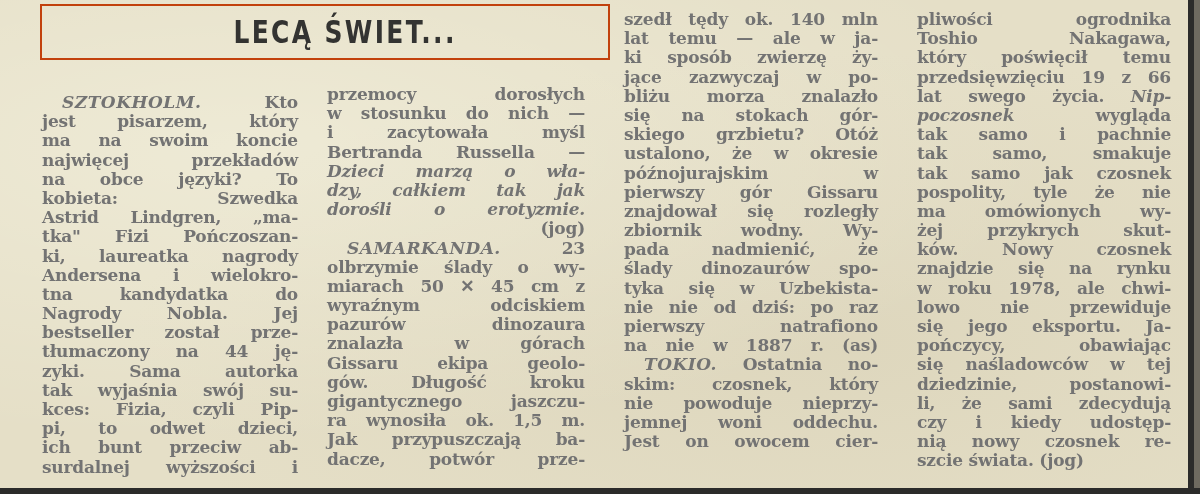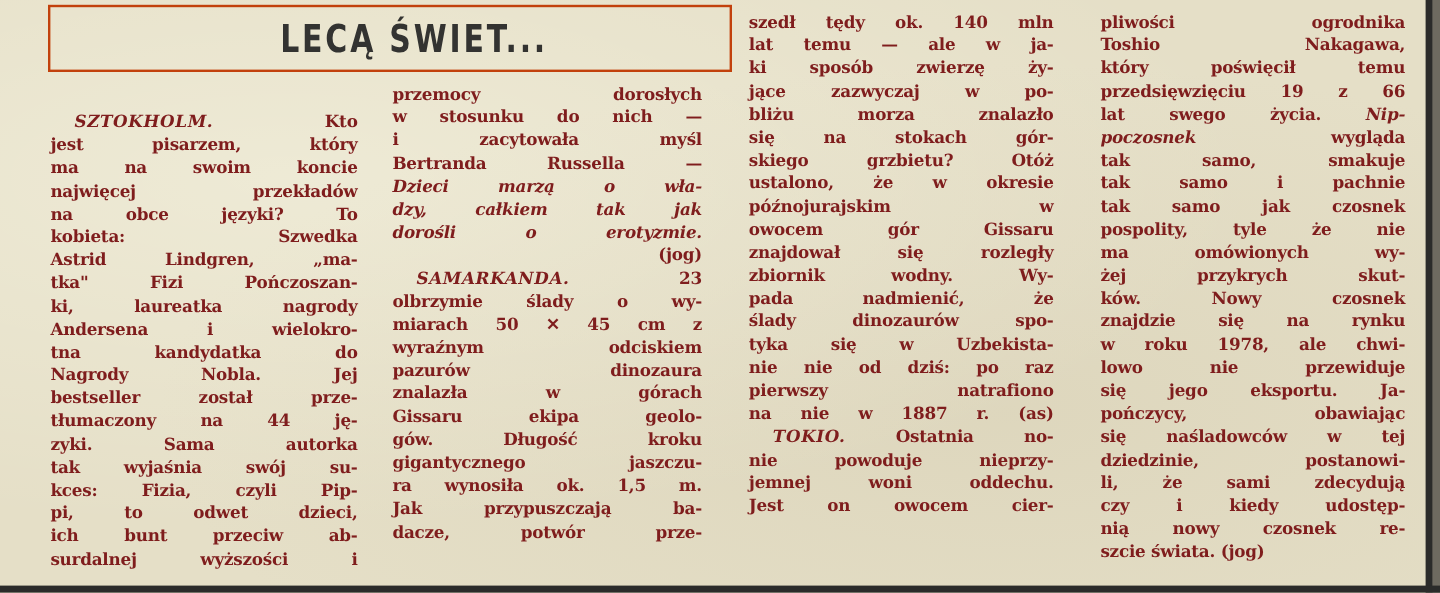--- a/index.html
+++ b/index.html
@@ -65,25 +65,25 @@
     font-weight: bold;
     font-size: 32px;
     letter-spacing: 3px;
     transform: scaleX(0.78);
     color: #333331;
     margin-left: 40px;
   }
   .col {
     position: absolute;
     width: 256px;
-    font-size: 14px;
+    font-size: 17px;
     line-height: 19.2px;
     font-weight: bold;
     letter-spacing: -0.2px;
-    color: #7f1d1d;
+    color: #737373;
   }
   .line {
     display: block;
     white-space: nowrap;
     text-align: justify;
     text-align-last: justify;
     height: 19.2px;
     overflow: visible;
   }
   .line.last {
@@ -98,21 +98,21 @@
   }
   .it {
     font-style: italic;
   }
   .dateline {
     font-weight: 900;
     letter-spacing: 0.5px;
     font-style: italic;
   }
   #col1 { left: 42px; top: 93px; }
-  #col2 { left: 327px; top: 70px; width: 258px; }
+  #col2 { left: 327px; top: 85px; width: 258px; }
   #col3 { left: 624px; top: 10px; width: 254px; }
   #col4 { left: 917px; top: 10px; width: 254px; }
 </style>
 </head>
 <body>
 
 <div class="paper"></div>
 <div class="right-rule"></div>
 <div class="right-edge"></div>
 <div class="bottom-rule"></div>
@@ -168,43 +168,44 @@
 <div class="col" id="col3">
     <span class="line"><span>szedł tędy ok. 140 mln</span></span>
     <span class="line"><span>lat temu — ale w ja-</span></span>
     <span class="line"><span>ki sposób zwierzę ży-</span></span>
     <span class="line"><span>jące zazwyczaj w po-</span></span>
     <span class="line"><span>bliżu morza znalazło</span></span>
     <span class="line"><span>się na stokach gór-</span></span>
     <span class="line"><span>skiego grzbietu? Otóż</span></span>
     <span class="line"><span>ustalono, że w okresie</span></span>
     <span class="line"><span>późnojurajskim w</span></span>
-    <span class="line"><span>owocem gór Gissaru</span></span>
+    <span class="line"><span>pierwszy gór Gissaru</span></span>
     <span class="line"><span>znajdował się rozległy</span></span>
     <span class="line"><span>zbiornik wodny. Wy-</span></span>
     <span class="line"><span>pada nadmienić, że</span></span>
     <span class="line"><span>ślady dinozaurów spo-</span></span>
     <span class="line"><span>tyka się w Uzbekista-</span></span>
     <span class="line"><span>nie nie od dziś: po raz</span></span>
     <span class="line"><span>pierwszy natrafiono</span></span>
     <span class="line"><span>na nie w 1887 r. (as)</span></span>
     <span class="line indent"><span class="dateline">TOKIO.</span><span> Ostatnia no-</span></span>
+    <span class="line"><span>skim: czosnek, który</span></span>
     <span class="line"><span>nie powoduje nieprzy-</span></span>
     <span class="line"><span>jemnej woni oddechu.</span></span>
     <span class="line"><span>Jest on owocem cier-</span></span>
   </div>
 <div class="col" id="col4">
     <span class="line"><span>pliwości ogrodnika</span></span>
     <span class="line"><span>Toshio Nakagawa,</span></span>
     <span class="line"><span>który poświęcił temu</span></span>
     <span class="line"><span>przedsięwzięciu 19 z 66</span></span>
     <span class="line"><span>lat swego życia. </span><span class="it">Nip-</span></span>
     <span class="line"><span class="it">poczosnek</span><span> wygląda</span></span>
+    <span class="line"><span>tak samo i pachnie</span></span>
     <span class="line"><span>tak samo, smakuje</span></span>
-    <span class="line"><span>tak samo i pachnie</span></span>
     <span class="line"><span>tak samo jak czosnek</span></span>
     <span class="line"><span>pospolity, tyle że nie</span></span>
     <span class="line"><span>ma omówionych wy-</span></span>
     <span class="line"><span>żej przykrych skut-</span></span>
     <span class="line"><span>ków. Nowy czosnek</span></span>
     <span class="line"><span>znajdzie się na rynku</span></span>
     <span class="line"><span>w roku 1978, ale chwi-</span></span>
     <span class="line"><span>lowo nie przewiduje</span></span>
     <span class="line"><span>się jego eksportu. Ja-</span></span>
     <span class="line"><span>pończycy, obawiając</span></span>

